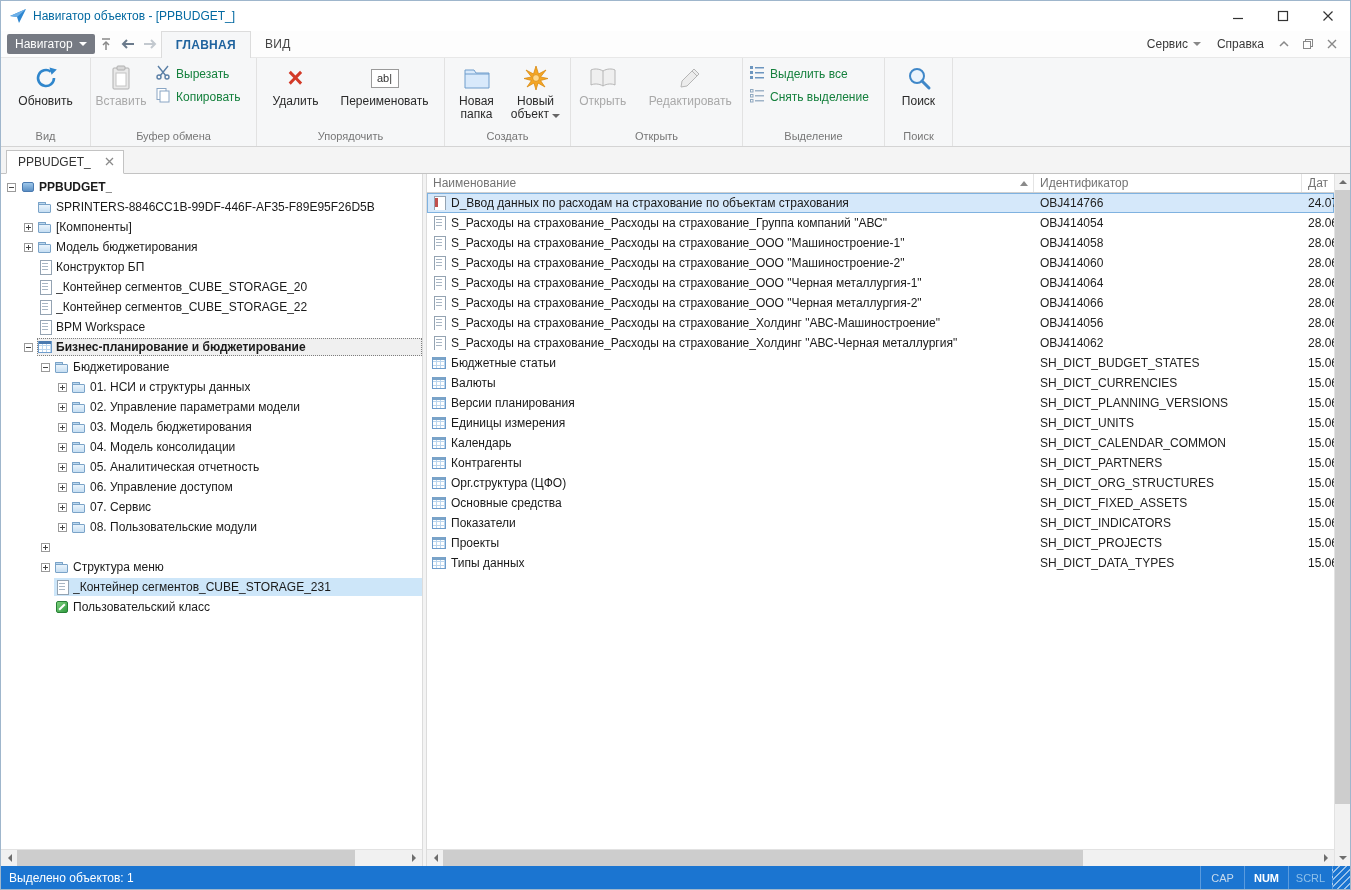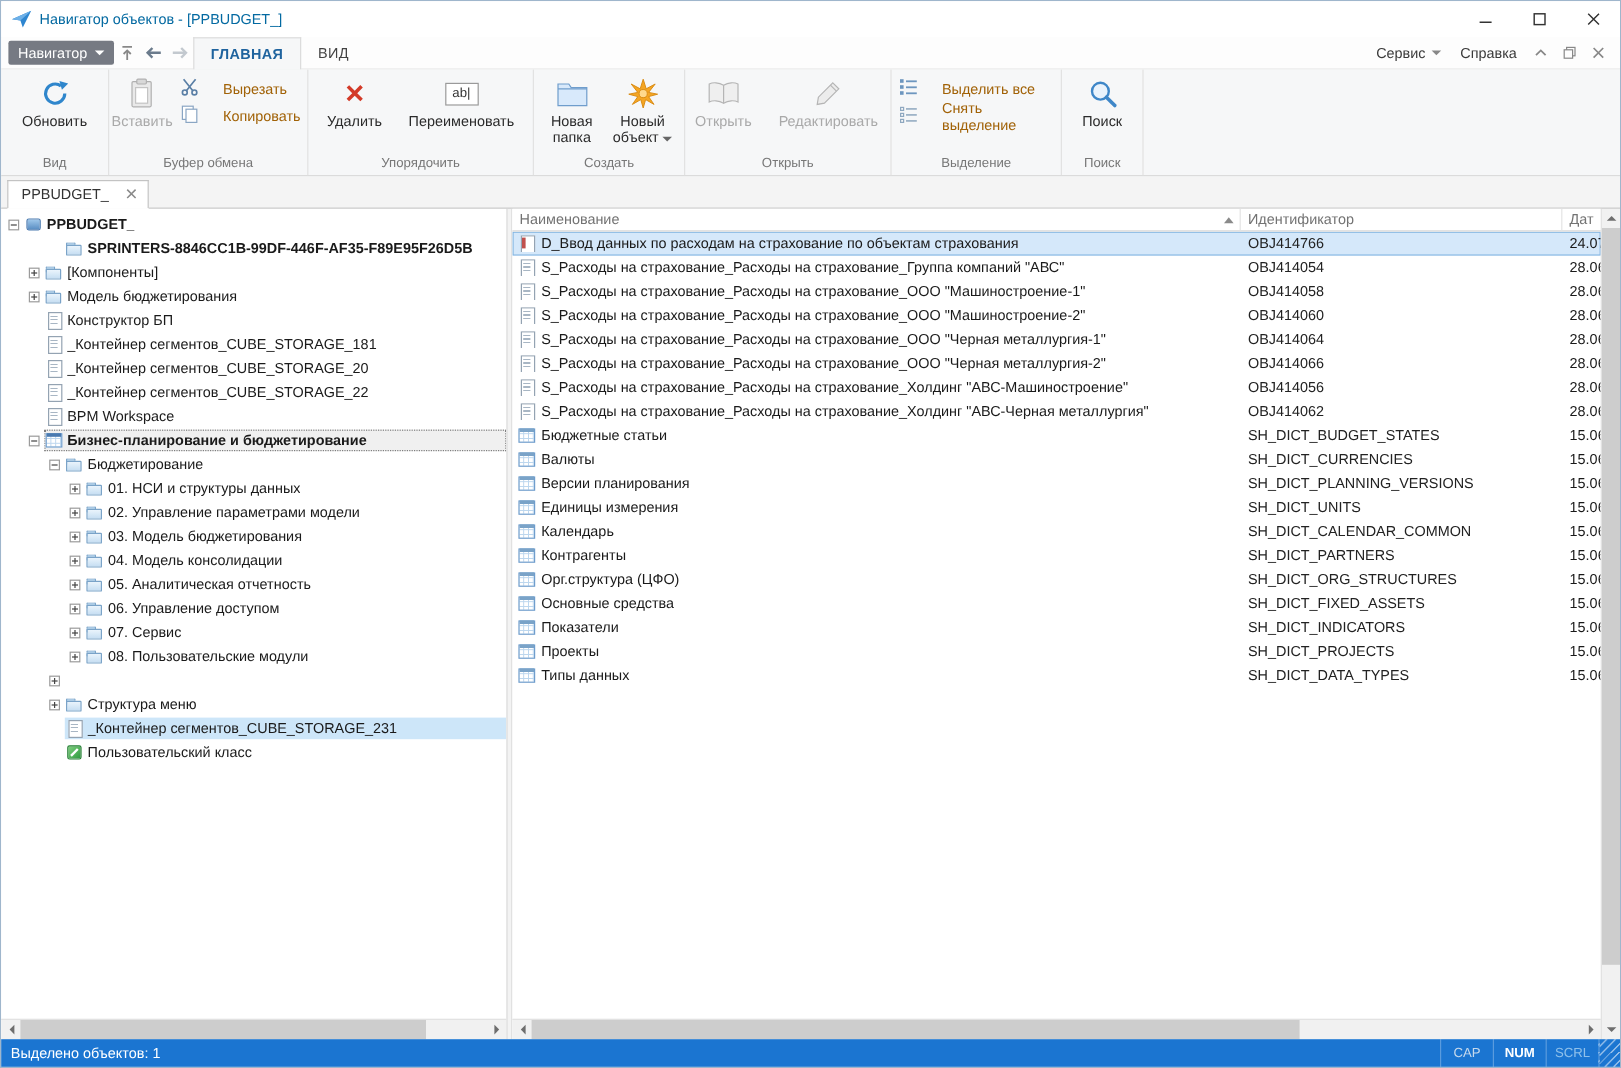--- a/index.html
+++ b/index.html
@@ -29,21 +29,21 @@
   .ribbon { height:89px; background:#f6f7f8; border-bottom:1px solid #d4d4d4; display:flex; flex:none; }
   .rgroup { display:flex; flex-direction:column; border-right:1px solid #e2e2e2; flex:none; }
   .rbody { flex:1; display:flex; align-items:flex-start; padding:3px 2px 0 2px; gap:2px; }
   .glabel { height:18px; text-align:center; color:#777; font-size:11px; line-height:16px; flex:none; }
   .rbtn { display:flex; cursor:default; }
   .rbtn.big { flex-direction:column; align-items:center; padding-top:2px; }
   .rbtn.big .ric { height:30px; display:flex; align-items:center; justify-content:center; }
   .rbtn.big .rlab { text-align:center; line-height:13px; margin-top:2px; color:#2b2b2b; }
   .rbtn.big.disabled .rlab { color:#a9a9a9; }
   .rstack { display:flex; flex-direction:column; gap:2px; padding-top:2px; }
-  .rbtn.small { align-items:center; gap:20px; height:21px; padding:0 4px; color:#a16207; }
+  .rbtn.small { align-items:center; gap:5px; height:21px; padding:0 4px; color:#15803d; }
   .xglyph { color:#d33a28; font-size:27px; font-weight:bold; line-height:26px; }
   .ab-box { width:28px; height:19px; border:1px solid #9a9a9a; background:#fff; font-size:11px; color:#333; display:flex; align-items:center; justify-content:center; }
 
   
   .tabstrip { height:27px; background:#f4f4f4; border-bottom:1px solid #c3c3c3; display:flex; align-items:flex-end; padding-left:5px; flex:none; }
   .doctab { height:24px; background:#fff; border:1px solid #c3c3c3; border-bottom:1px solid #fff; margin-bottom:-1px; display:flex; align-items:center; gap:14px; padding:0 9px 0 11px; color:#333; }
 
   
   .content { flex:1; min-height:0; display:flex; }
   .tree-pane { width:421px; flex:none; display:flex; flex-direction:column; background:#fff; }
@@ -377,53 +377,46 @@
     <div class="tree-pane">
       <div class="tree-rows">
 
       <div class="trow bold" style="padding-left: 6px;">
             <span class="toggle minus"></span>
             <span class="rowcore">
               <span class="ico db"></span>
               <span class="tlabel">PPBUDGET_</span>
             </span>
           </div>
-          <div class="trow" style="padding-left: 40px; font-weight: bold;">
-            <span class="toggle none"></span>
-            <span class="rowcore">
-              <span class="ico folder"></span>
-              <span class="tlabel">SPRINTERS-8846CC1B-99DF-446F-AF35-F89E95F26D5B</span>
-            </span>
-          </div>
-          <div class="trow" style="padding-left: 23px;">
-            <span class="toggle plus"></span>
-            <span class="rowcore">
-              <span class="ico folder"></span>
-              <span class="tlabel">[Компоненты]</span>
-            </span>
-          </div>
-          <div class="trow" style="padding-left: 23px;">
-            <span class="toggle plus"></span>
-            <span class="rowcore">
-              <span class="ico folder"></span>
-              <span class="tlabel">Модель бюджетирования</span>
-            </span>
-          </div>
           <div class="trow" style="padding-left: 23px;">
             <span class="toggle none"></span>
             <span class="rowcore">
-              <span class="ico page"></span>
-              <span class="tlabel">Конструктор БП</span>
+              <span class="ico folder"></span>
+              <span class="tlabel">SPRINTERS-8846CC1B-99DF-446F-AF35-F89E95F26D5B</span>
+            </span>
+          </div>
+          <div class="trow" style="padding-left: 23px;">
+            <span class="toggle plus"></span>
+            <span class="rowcore">
+              <span class="ico folder"></span>
+              <span class="tlabel">[Компоненты]</span>
+            </span>
+          </div>
+          <div class="trow" style="padding-left: 23px;">
+            <span class="toggle plus"></span>
+            <span class="rowcore">
+              <span class="ico folder"></span>
+              <span class="tlabel">Модель бюджетирования</span>
             </span>
           </div>
           <div class="trow" style="padding-left: 23px;">
             <span class="toggle none"></span>
             <span class="rowcore">
               <span class="ico page"></span>
-              <span class="tlabel">_Контейнер сегментов_CUBE_STORAGE_181</span>
+              <span class="tlabel">Конструктор БП</span>
             </span>
           </div>
           <div class="trow" style="padding-left: 23px;">
             <span class="toggle none"></span>
             <span class="rowcore">
               <span class="ico page"></span>
               <span class="tlabel">_Контейнер сегментов_CUBE_STORAGE_20</span>
             </span>
           </div>
           <div class="trow" style="padding-left: 23px;">

